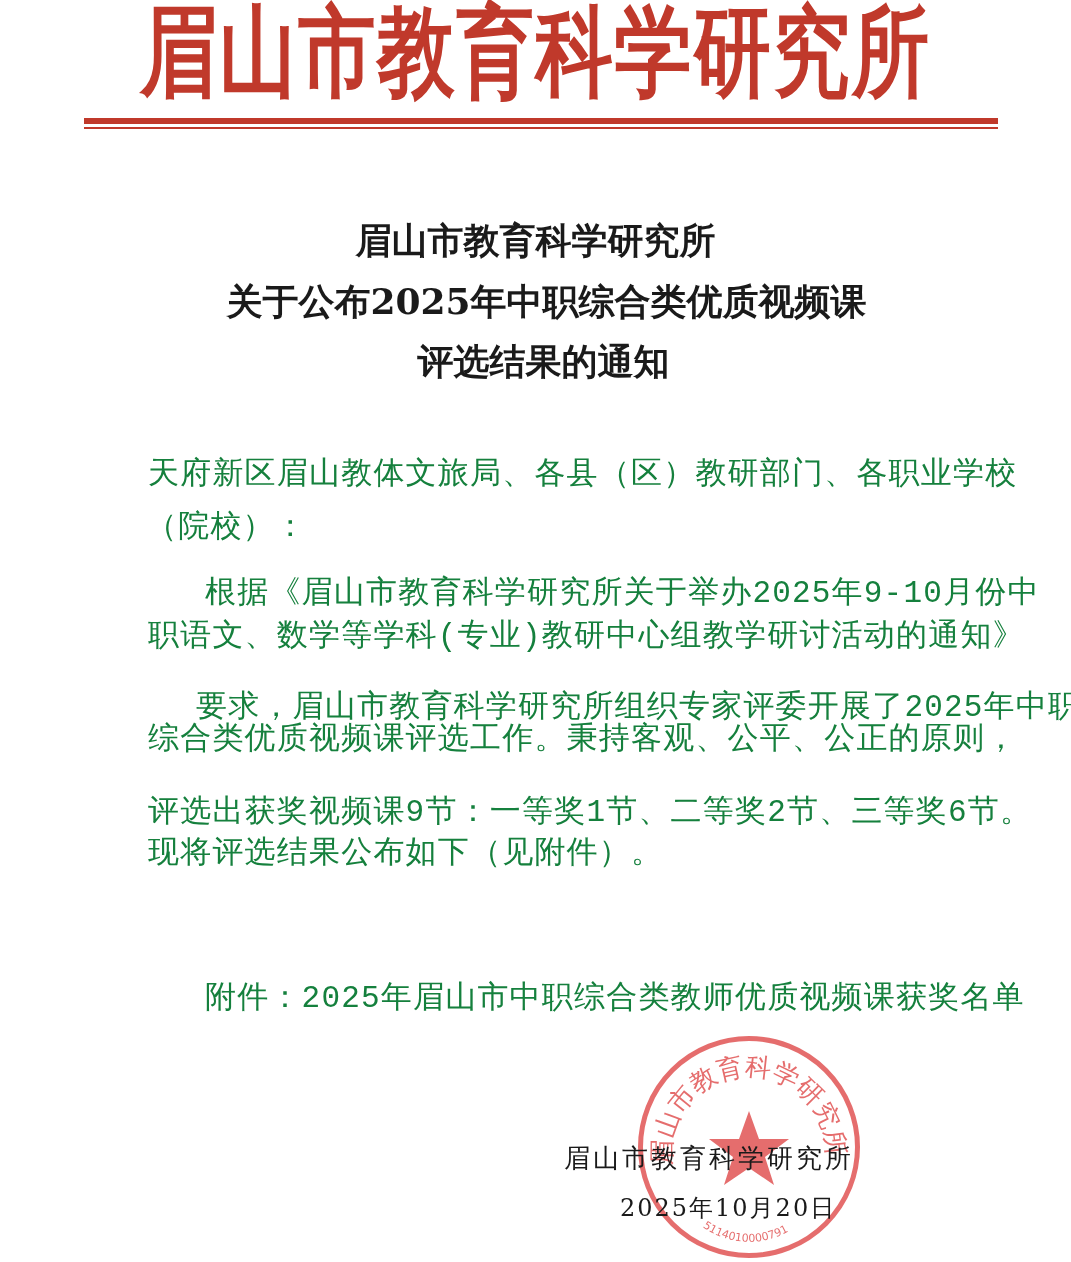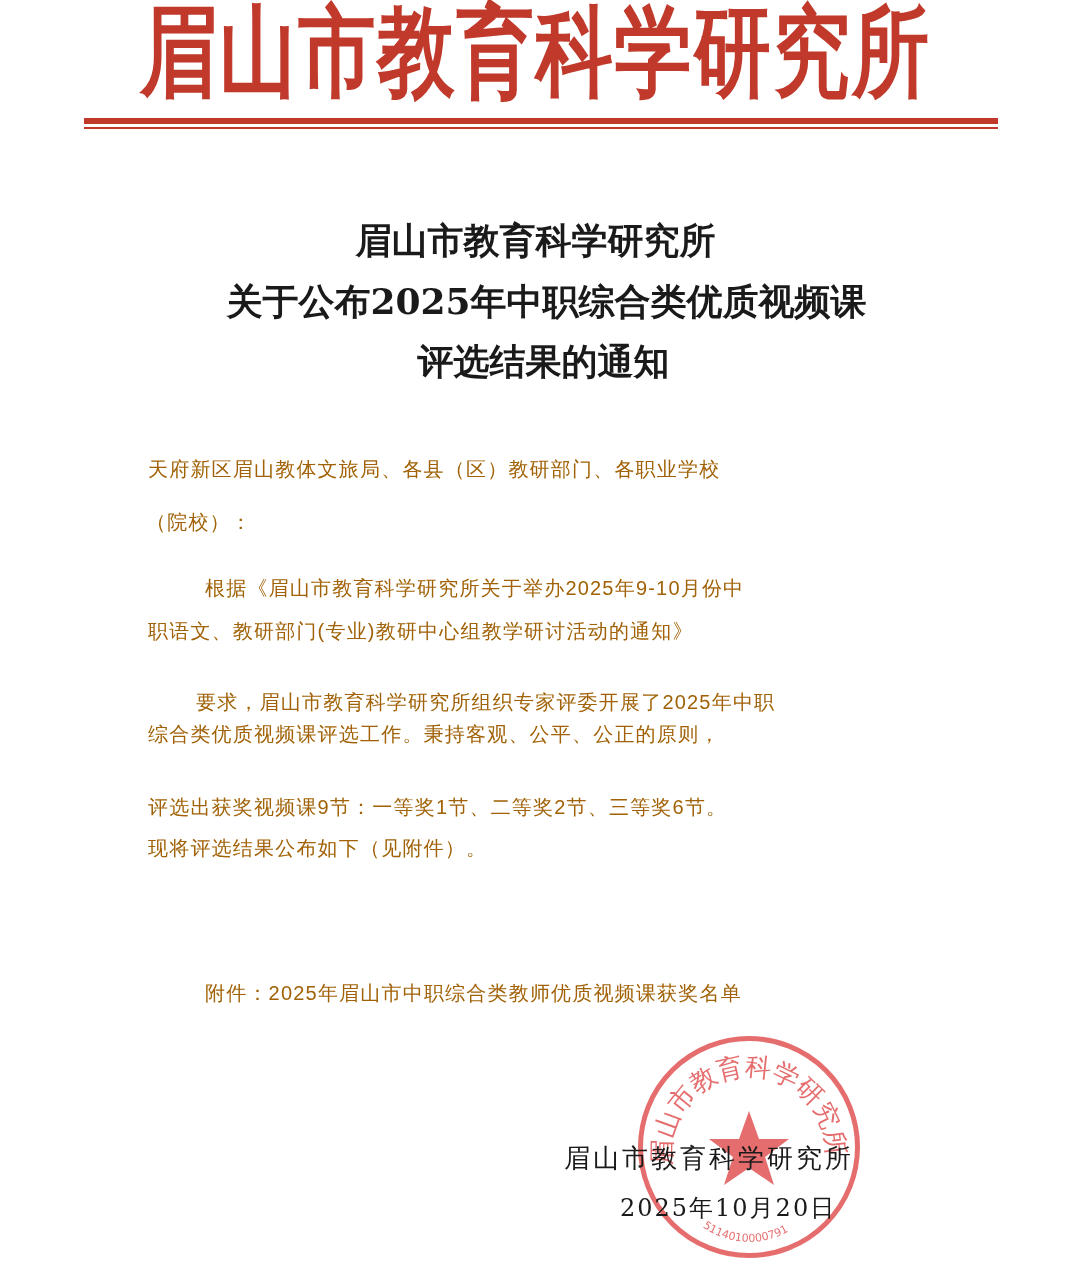--- a/index.html
+++ b/index.html
@@ -57,24 +57,24 @@
       line-height: 1;
       color: #1a1a1a;
     }
     .title-1 { top: 222px; }
     .title-2 { top: 283px; margin-left: 11px; }
     .title-3 { top: 343px; padding-left: 8px; }
 
     .body-line {
       position: absolute;
       left: 148px;
-      font-family: Liberation Sans, sans-serif;
-      font-size: 20px;
+      font-family: Liberation Mono, monospace;
+      font-size: 31px;
       line-height: 1;
-      color: #a16207;
+      color: #15803d;
       white-space: nowrap;
       letter-spacing: 1.2px;
     }
     .indent { left: 205px; }
 
     .stamp {
       position: absolute;
       left: 638px;
       top: 1036px;
       width: 222px;
@@ -113,21 +113,21 @@
   <div class="letterhead-rule rule-thin"></div>
 </div>
 
 <div class="doc-title title-1">眉山市教育科学研究所</div>
 <div class="doc-title title-2">关于公布2025年中职综合类优质视频课</div>
 <div class="doc-title title-3">评选结果的通知</div>
 
 <div class="body-line" style="top:459px;">天府新区眉山教体文旅局、各县（区）教研部门、各职业学校</div>
 <div class="body-line" style="top:512px; left:146px;">（院校）：</div>
 <div class="body-line indent" style="top:578px;">根据《眉山市教育科学研究所关于举办2025年9-10月份中</div>
-<div class="body-line" style="top:621px;">职语文、教研部门(专业)教研中心组教学研讨活动的通知》</div>
+<div class="body-line" style="top:621px;">职语文、数学等学科(专业)教研中心组教学研讨活动的通知》</div>
 <div class="body-line" style="top:692px;margin-left:48px;">要求，眉山市教育科学研究所组织专家评委开展了2025年中职</div>
 <div class="body-line" style="top:724px;">综合类优质视频课评选工作。秉持客观、公平、公正的原则，</div>
 <div class="body-line" style="top:797px;">评选出获奖视频课9节：一等奖1节、二等奖2节、三等奖6节。</div>
 <div class="body-line" style="top:826px;margin-top:12px;">现将评选结果公布如下（见附件）。</div>
 
 <div class="body-line indent" style="top:983px;">附件：2025年眉山市中职综合类教师优质视频课获奖名单</div>
 
 <div class="stamp">
   <svg width="212" height="212" viewBox="0 0 212 212">
     <polygon points="106,70 116,98 146,98 122,116 131,144 106,127 81,144 90,116 66,98 96,98" fill="rgba(220,60,60,0.75)"></polygon>

